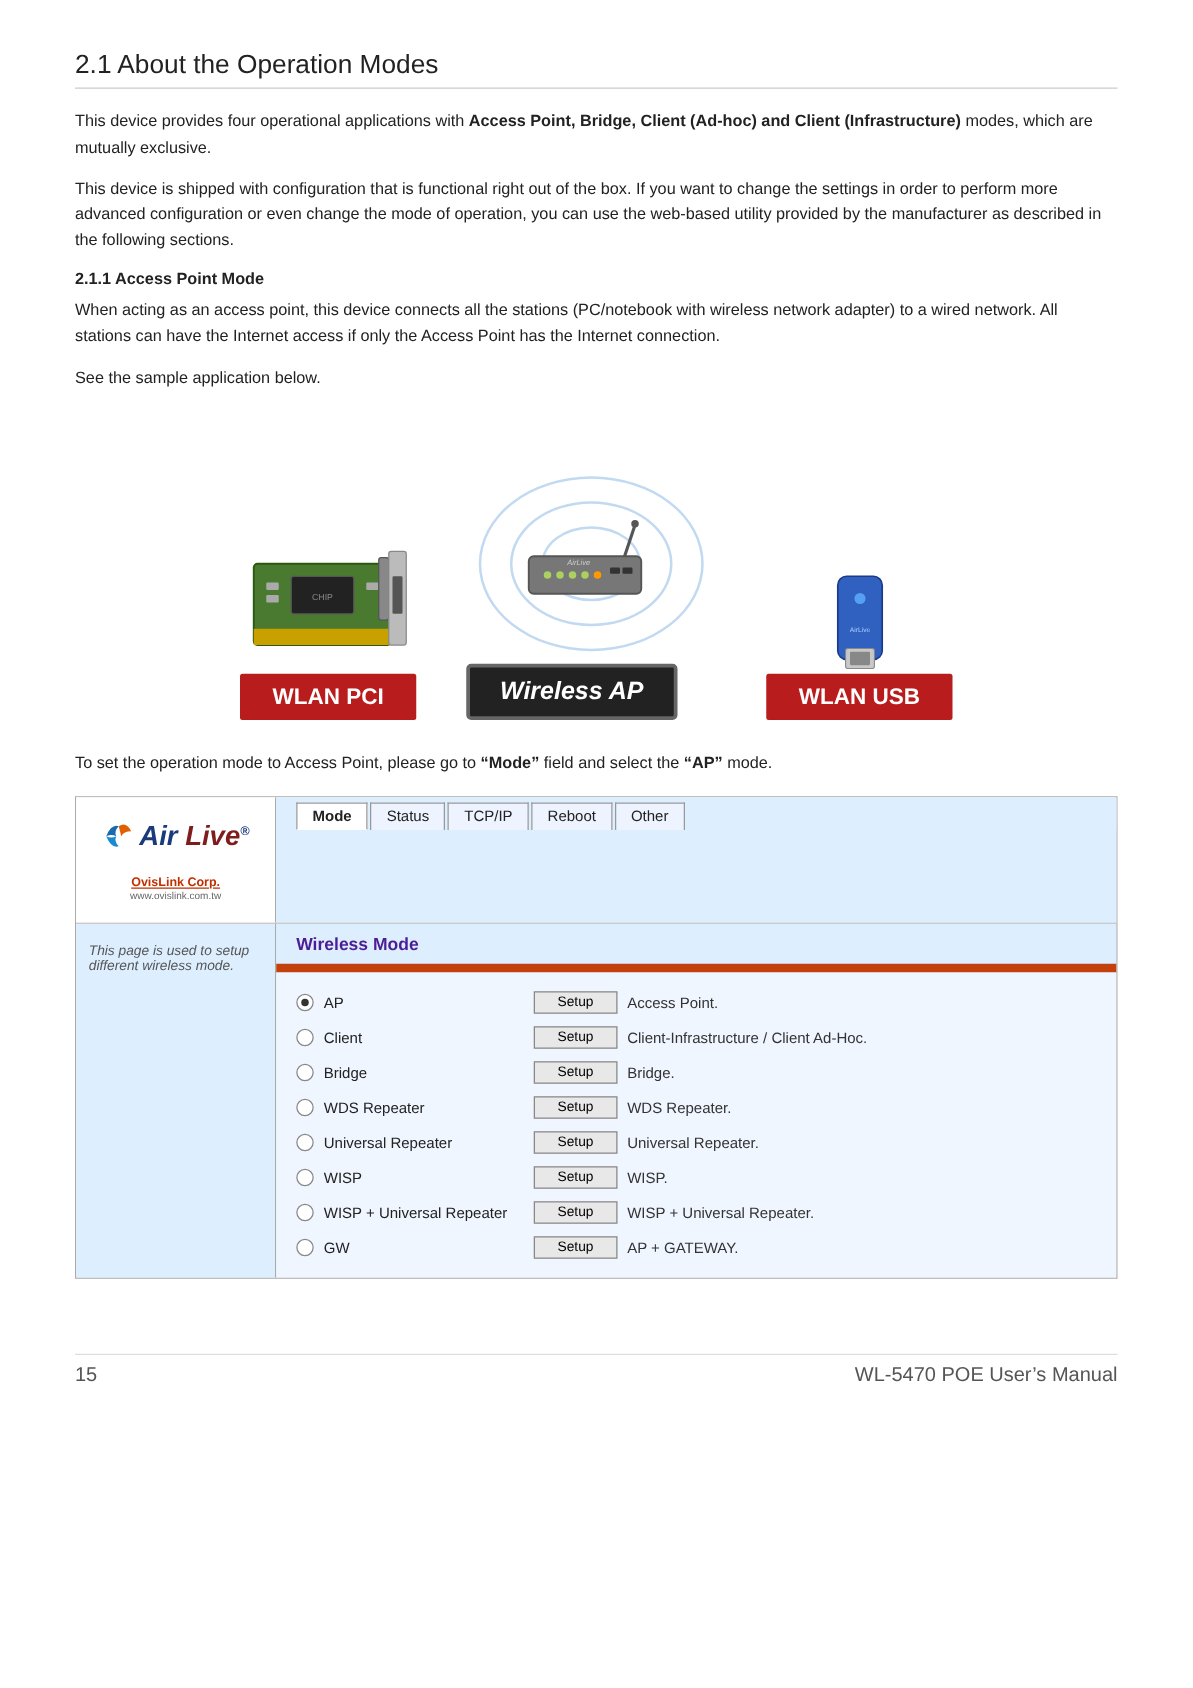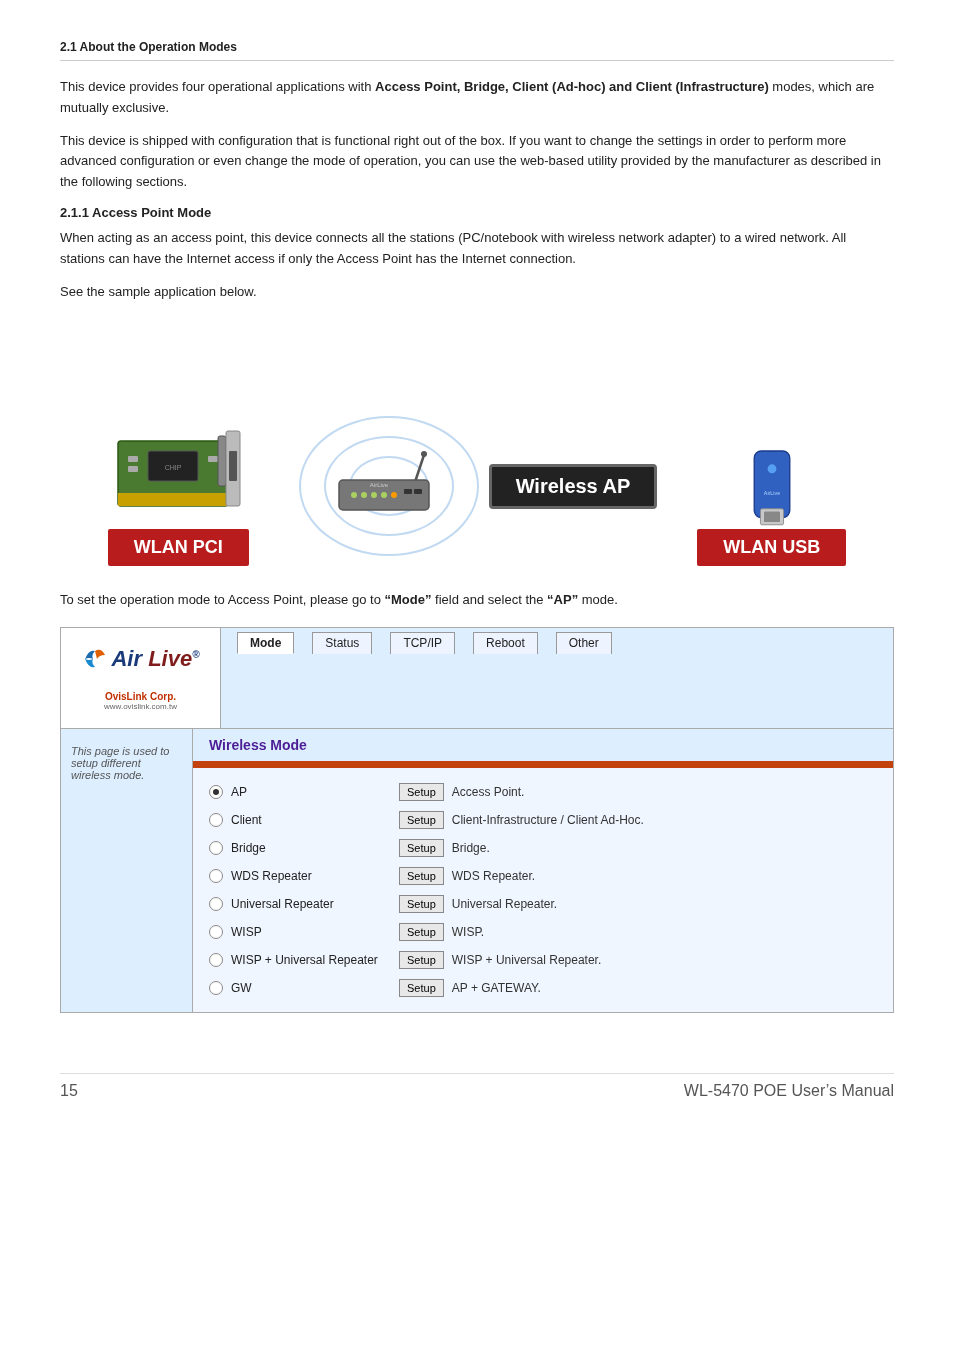--- a/index.html
+++ b/index.html
@@ -6,22 +6,22 @@
     body {
       background: #fff;
       font-family: Arial, sans-serif;
       font-size: 13px;
       color: #222;
       width: 954px;
       min-height: 1350px;
       padding: 40px 60px 60px 60px;
     }
     h1.section-title {
-      font-size: 12px;
-      font-weight: bold;
+      font-size: 21px;
+      font-weight: normal;
       margin-bottom: 16px;
       border-bottom: 1px solid #ccc;
       padding-bottom: 6px;
     }
     p.body-text {
       margin-bottom: 12px;
       line-height: 1.6;
     }
     h2.subsection-title {
       font-size: 13px;
@@ -70,22 +70,23 @@
       font-size: 20px;
       font-weight: bold;
       padding: 8px 24px;
       border: 3px solid #666;
       border-radius: 4px;
     }
     
     .ap-center {
       position: relative;
       display: flex;
-      flex-direction: row;
-      align-items: center;
+      flex-direction: column;
+      align-items: flex-start;
+      font-style: italic;
     }
     .rings-container {
       position: relative;
       width: 200px;
       height: 160px;
       display: flex;
       align-items: center;
       justify-content: center;
     }
     .ring {
@@ -157,42 +158,42 @@
       font-size: 22px;
       font-weight: bold;
       font-style: italic;
       color: #1a3a7a;
       padding: 12px 20px 4px 20px;
       font-family: 'Times New Roman', serif;
     }
     .nav-tabs {
       display: flex;
       padding: 4px 0 0 16px;
-      gap: 16px;
+      gap: 0;
       background: #ddeeff;
     }
     .nav-tab {
       border: 1px solid #999;
       background: #eef4ff;
       padding: 3px 12px;
       font-size: 12px;
       cursor: pointer;
       border-bottom: none;
       margin-right: 2px;
     }
     .nav-tab.active {
       background: #fff;
       border-bottom: 1px solid #fff;
       font-weight: bold;
     }
     .web-ui-body {
       display: flex;
     }
     .sidebar-panel {
-      width: 132px;
+      width: 160px;
       background: #ddeeff;
       border-right: 1px solid #aaa;
       padding: 16px 10px;
       font-size: 11px;
       color: #555;
       font-style: italic;
     }
     .main-content {
       flex: 1;
       padding: 0;
@@ -235,21 +236,21 @@
       border-radius: 50%;
       display: block;
     }
     .mode-name {
       width: 160px;
       font-size: 12px;
     }
     .mode-setup-btn {
       border: 1px solid #888;
       background: #e8e8e8;
-      padding: 2px 7px;
+      padding: 2px 18px;
       font-size: 11px;
       cursor: pointer;
     }
     .mode-desc {
       font-size: 12px;
       color: #333;
     }
     .notice-text {
       margin: 12px 0;
       line-height: 1.6;
@@ -371,21 +372,21 @@
 
         <svg width="28" height="28" viewBox="0 0 28 28">
           <path d="M4,14 Q8,4 14,6 Q10,10 12,14 Q8,12 4,14Z" fill="#1a6ab0"></path>
           <path d="M4,14 Q8,24 14,22 Q10,18 12,14 Q8,16 4,14Z" fill="#1a8ad0"></path>
           <path d="M14,6 Q20,2 24,10 Q18,10 16,14 Q15,10 14,6Z" fill="#e06000"></path>
         </svg>
         <div>
           <div class="logo-brand"><span class="air">Air</span> <span class="live" style="color:#7f1d1d">Live</span><sup style="font-size:10px;color:#1a3a7a;">®</sup></div>
         </div>
       </div>
-      <div style="font-size:10px;font-weight:bold;color:#c03000;margin-top:16px;">OvisLink Corp.</div>
+      <div style="font-size:10px;font-weight:bold;color:#c03000;margin-top:16px;text-decoration:underline;">OvisLink Corp.</div>
       <div style="font-size:8px;color:#666;">www.ovislink.com.tw</div>
     </div>
 
     <div class="web-ui-title-nav">
       <div class="nav-tabs">
         <div class="nav-tab active">Mode</div>
         <div class="nav-tab">Status</div>
         <div class="nav-tab">TCP/IP</div>
         <div class="nav-tab">Reboot</div>
         <div class="nav-tab">Other</div>

